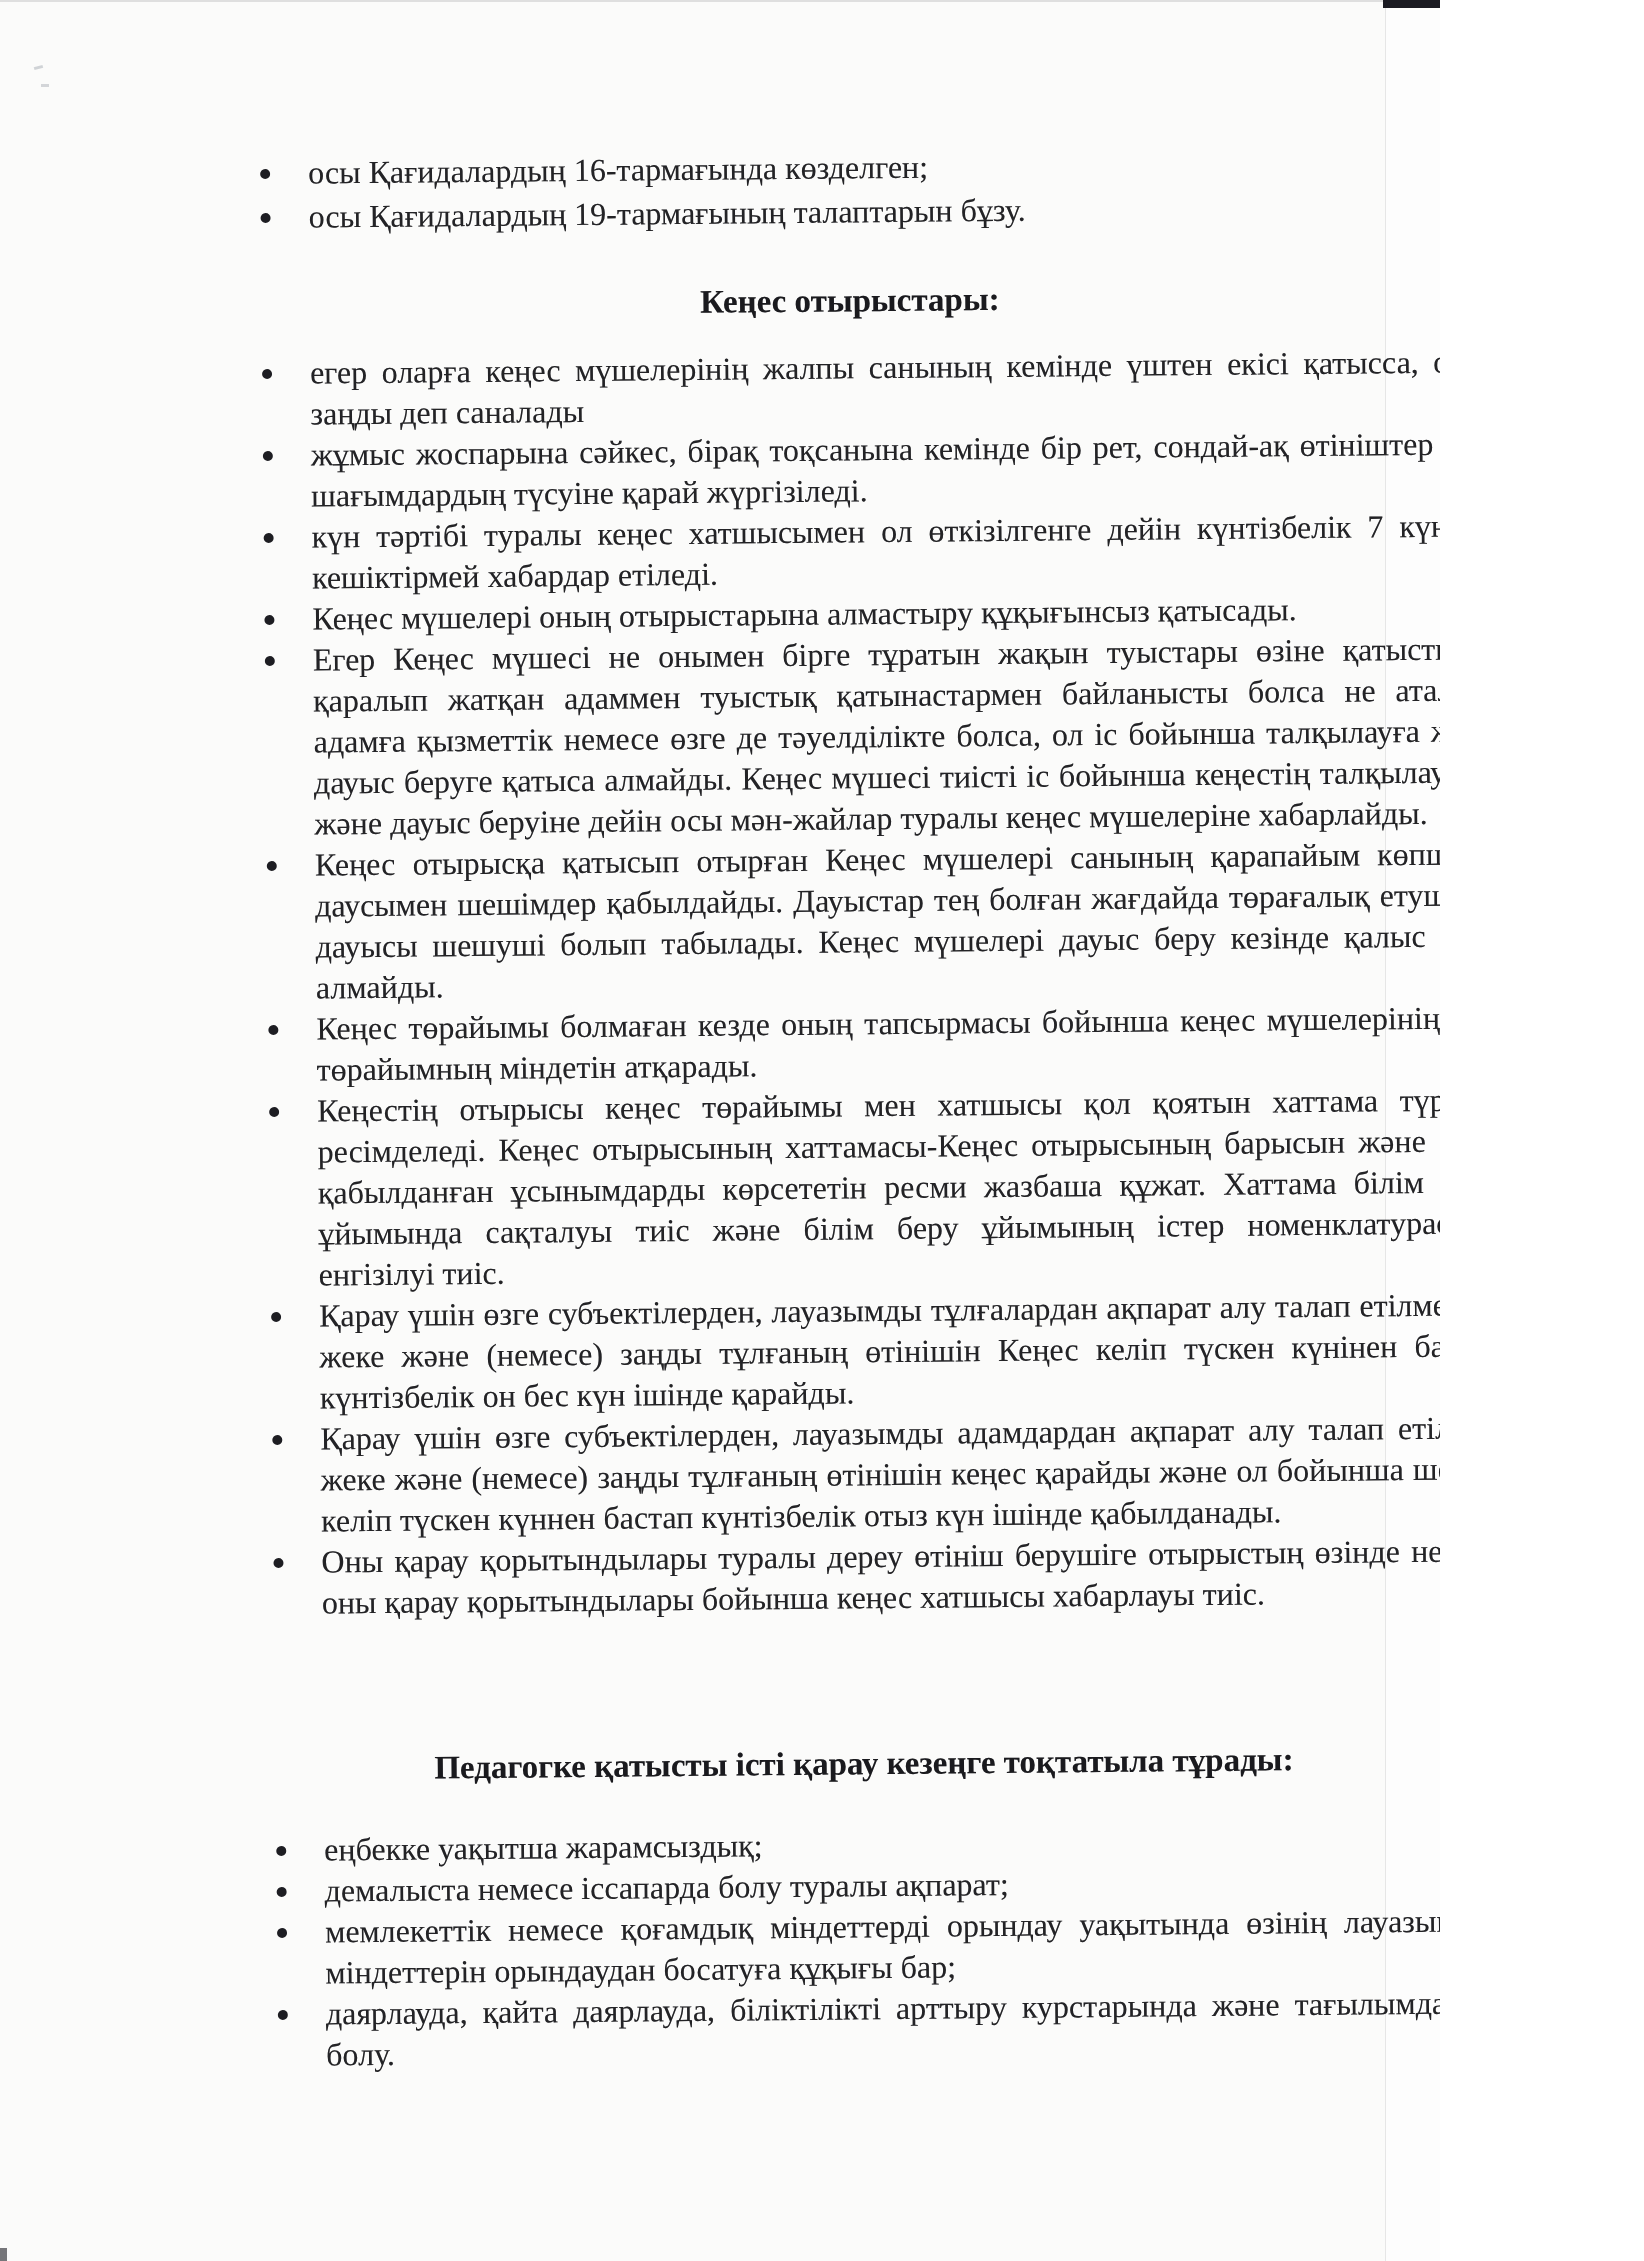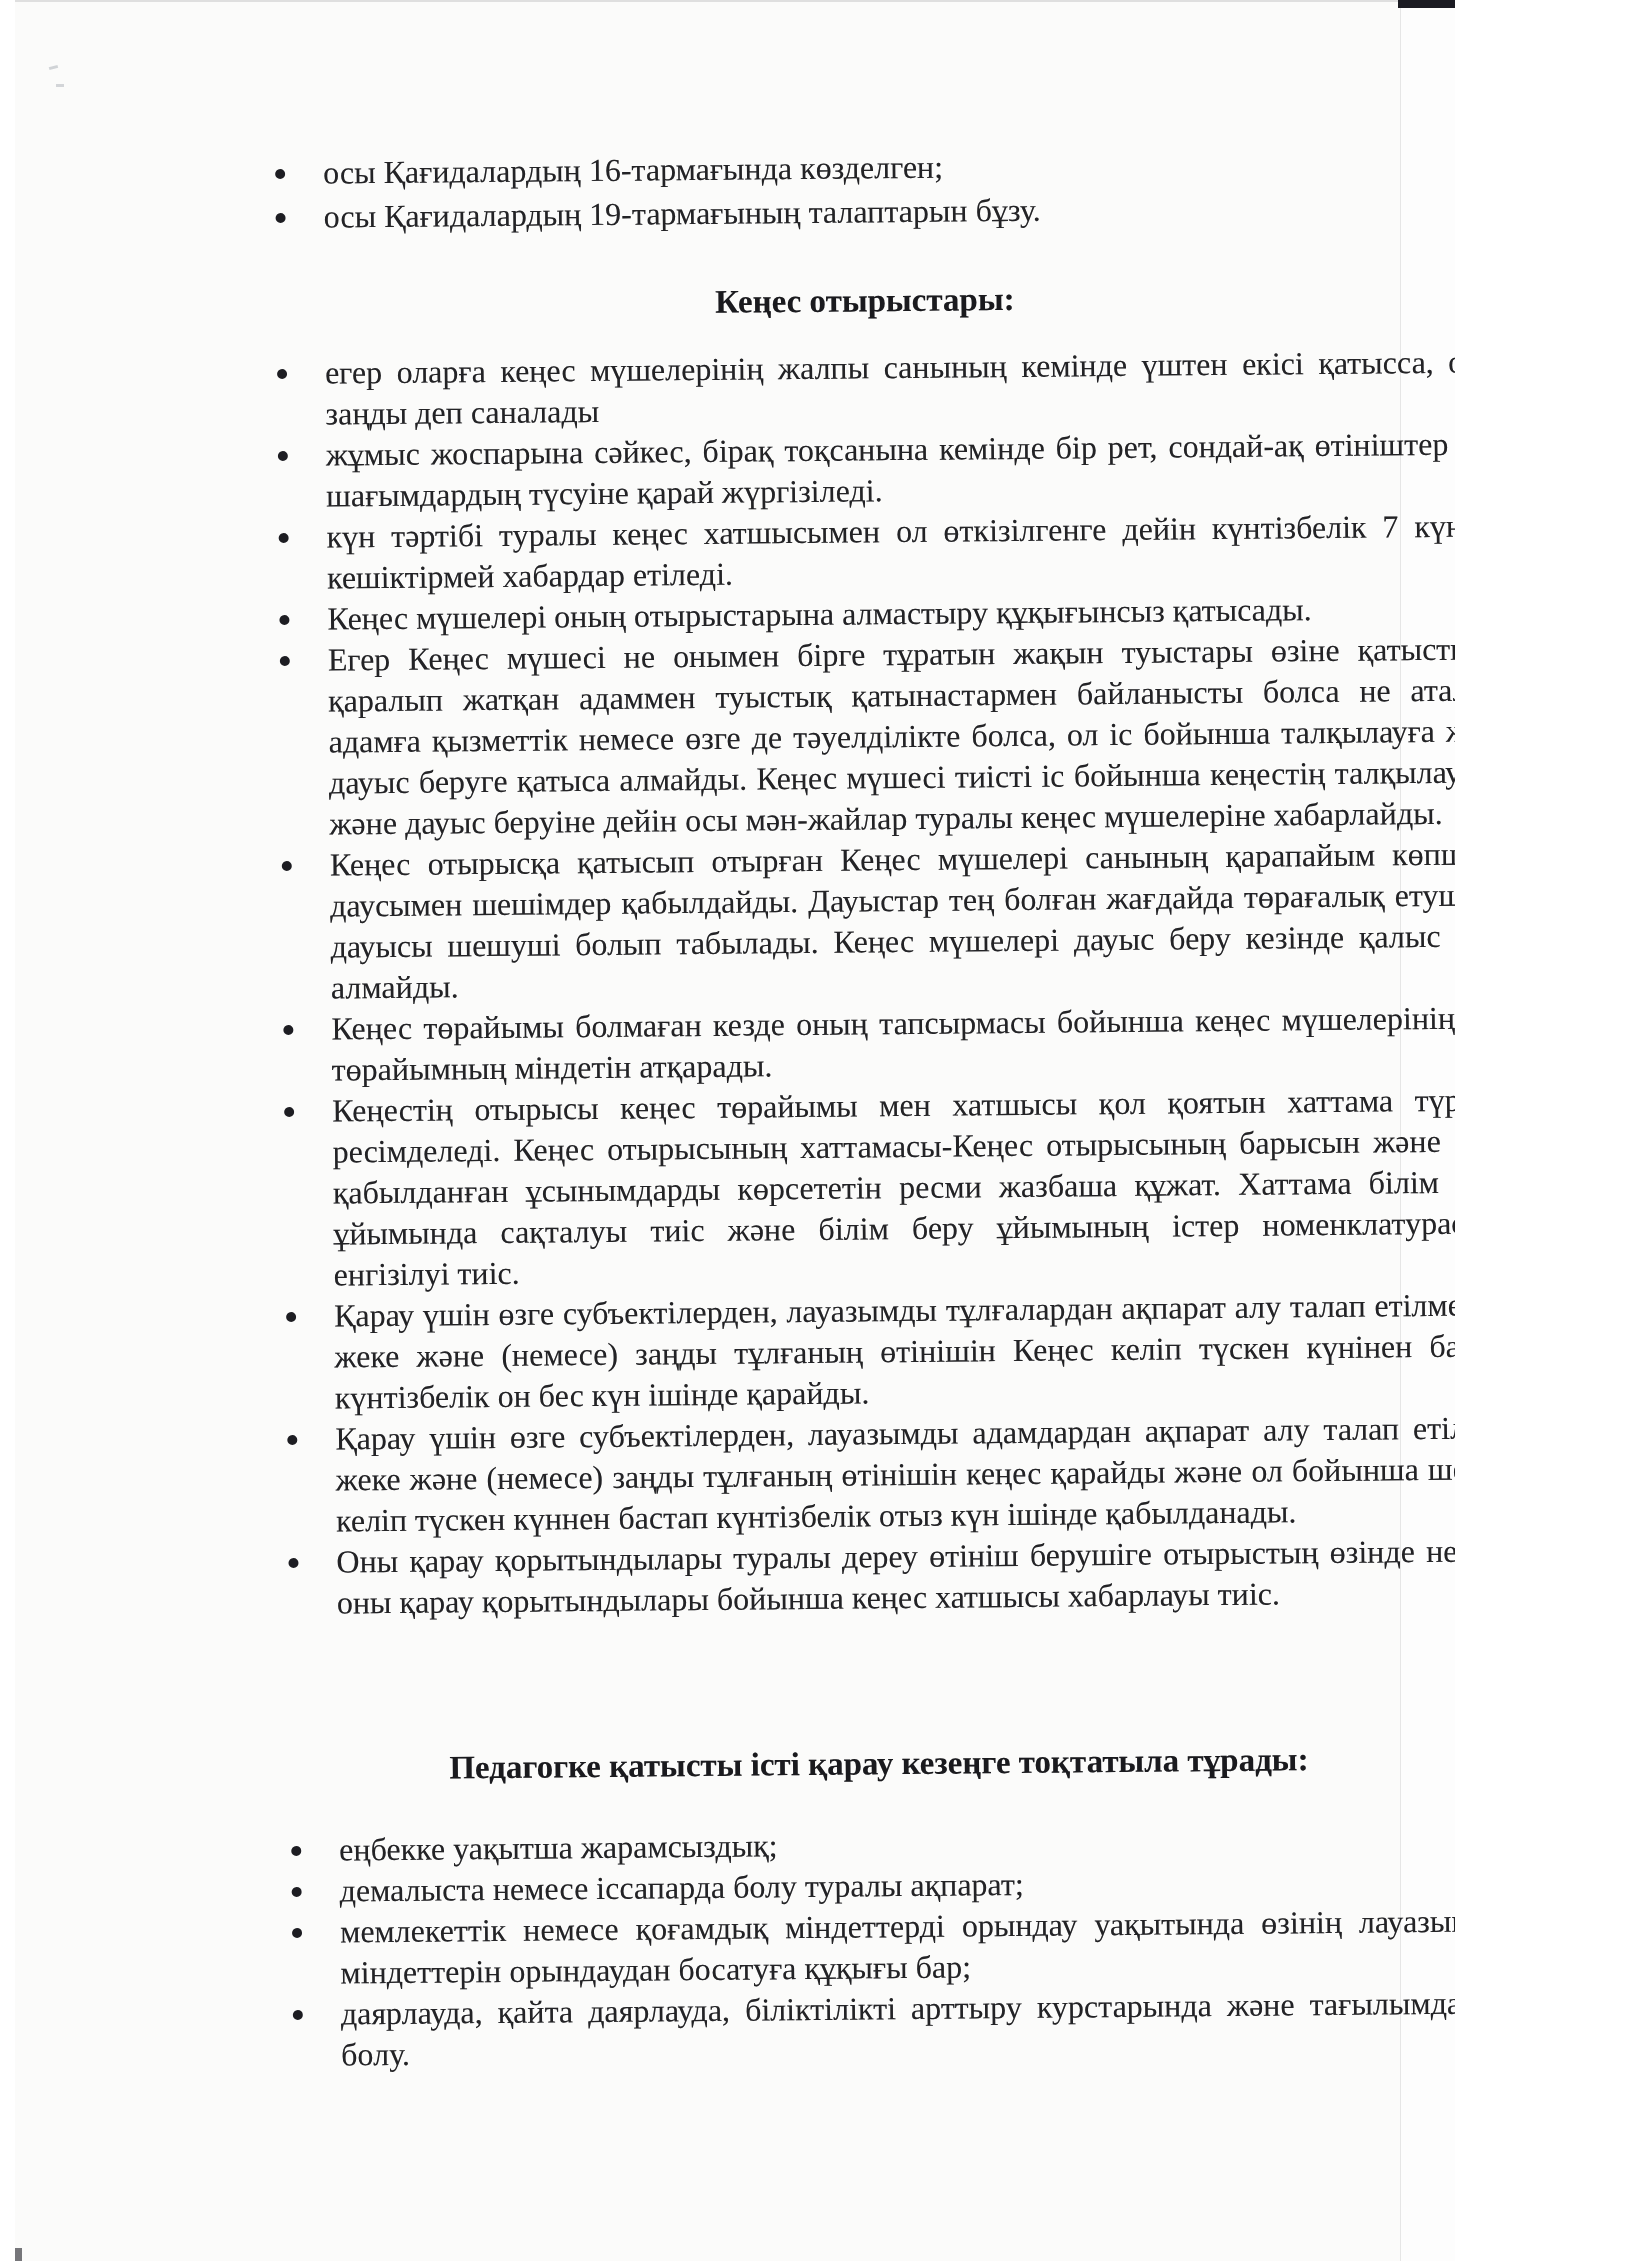--- a/index.html
+++ b/index.html
@@ -4,21 +4,20 @@
 <style>
   html, body { margin: 0; padding: 0; background: #ffffff; }
   .page {
     position: relative;
     width: 1440px;
     height: 2261px;
     background: #fbfbfa;
     overflow: hidden;
     font-family: "Liberation Serif", "DejaVu Serif", serif;
     color: #232326;
-    margin-left: 15px;
   }
   
   .content {
     position: absolute;
     left: 0; top: 0; width: 1644px; height: 2261px;
     transform: rotate(-0.55deg);
     transform-origin: 271px 1096px;
     text-shadow: 0 0 0.6px rgba(45,45,50,0.35);
   }
   .doc-text { font-size: 32px; line-height: 41px; }

